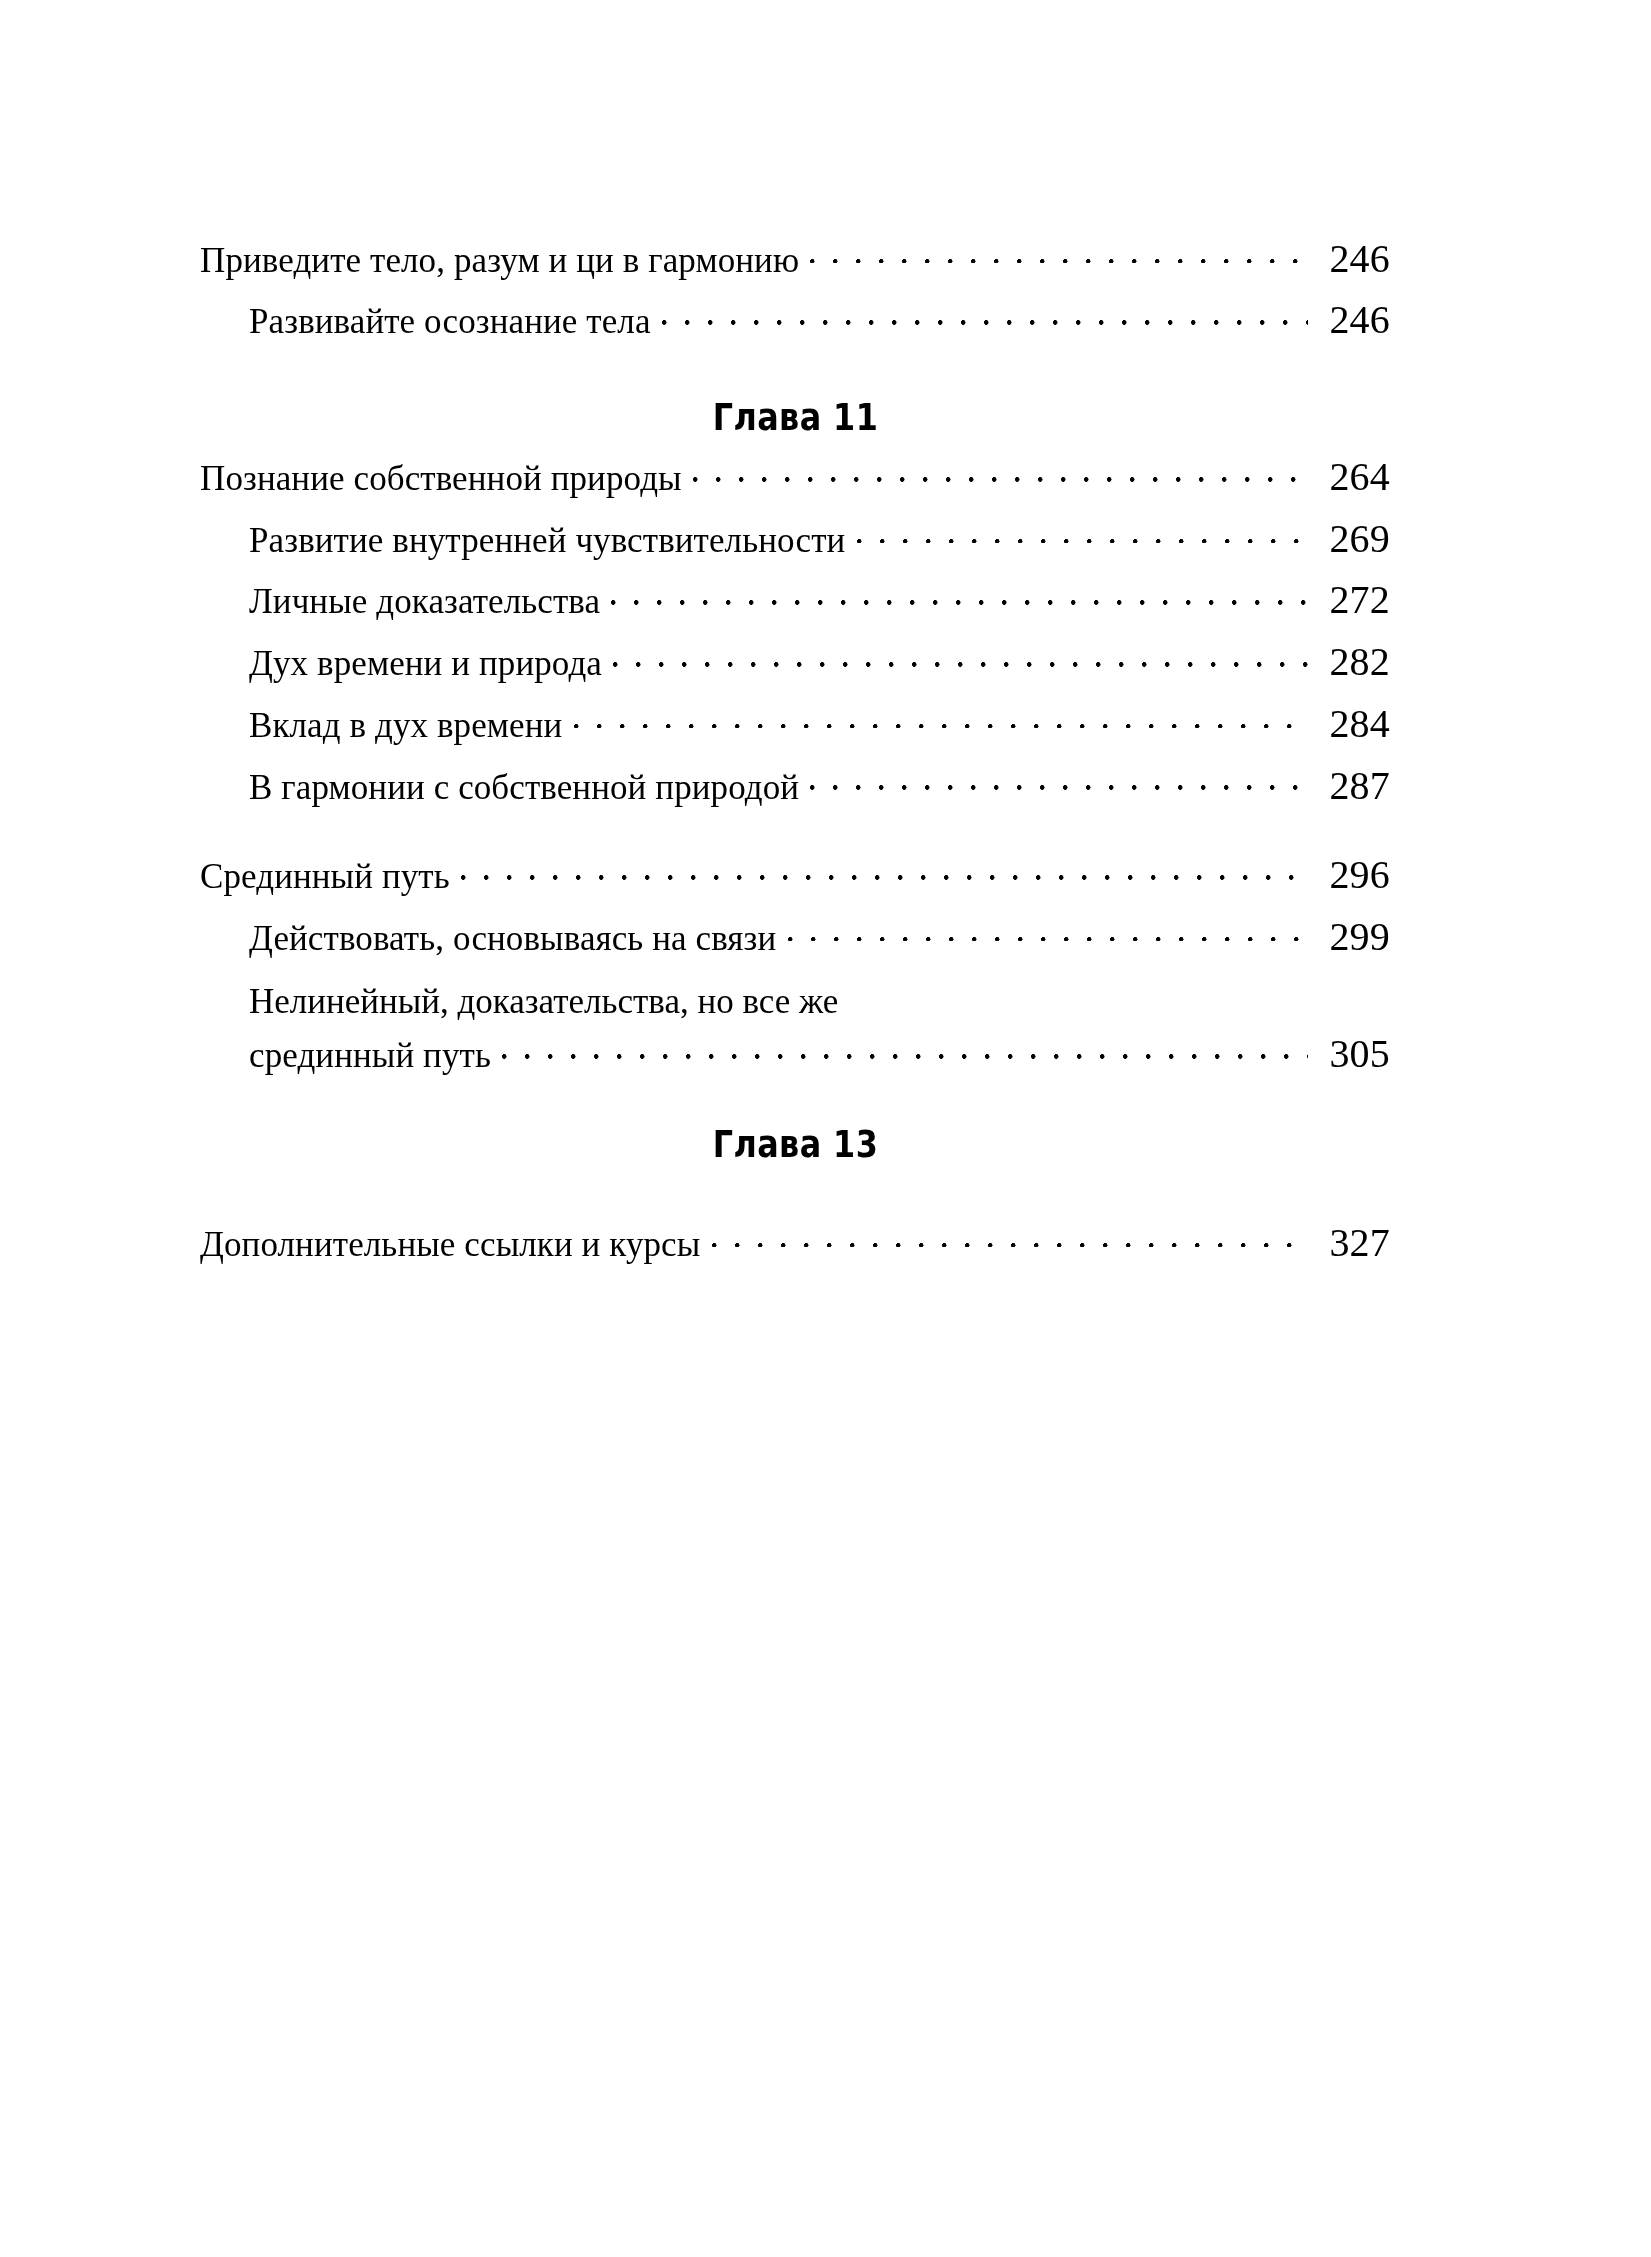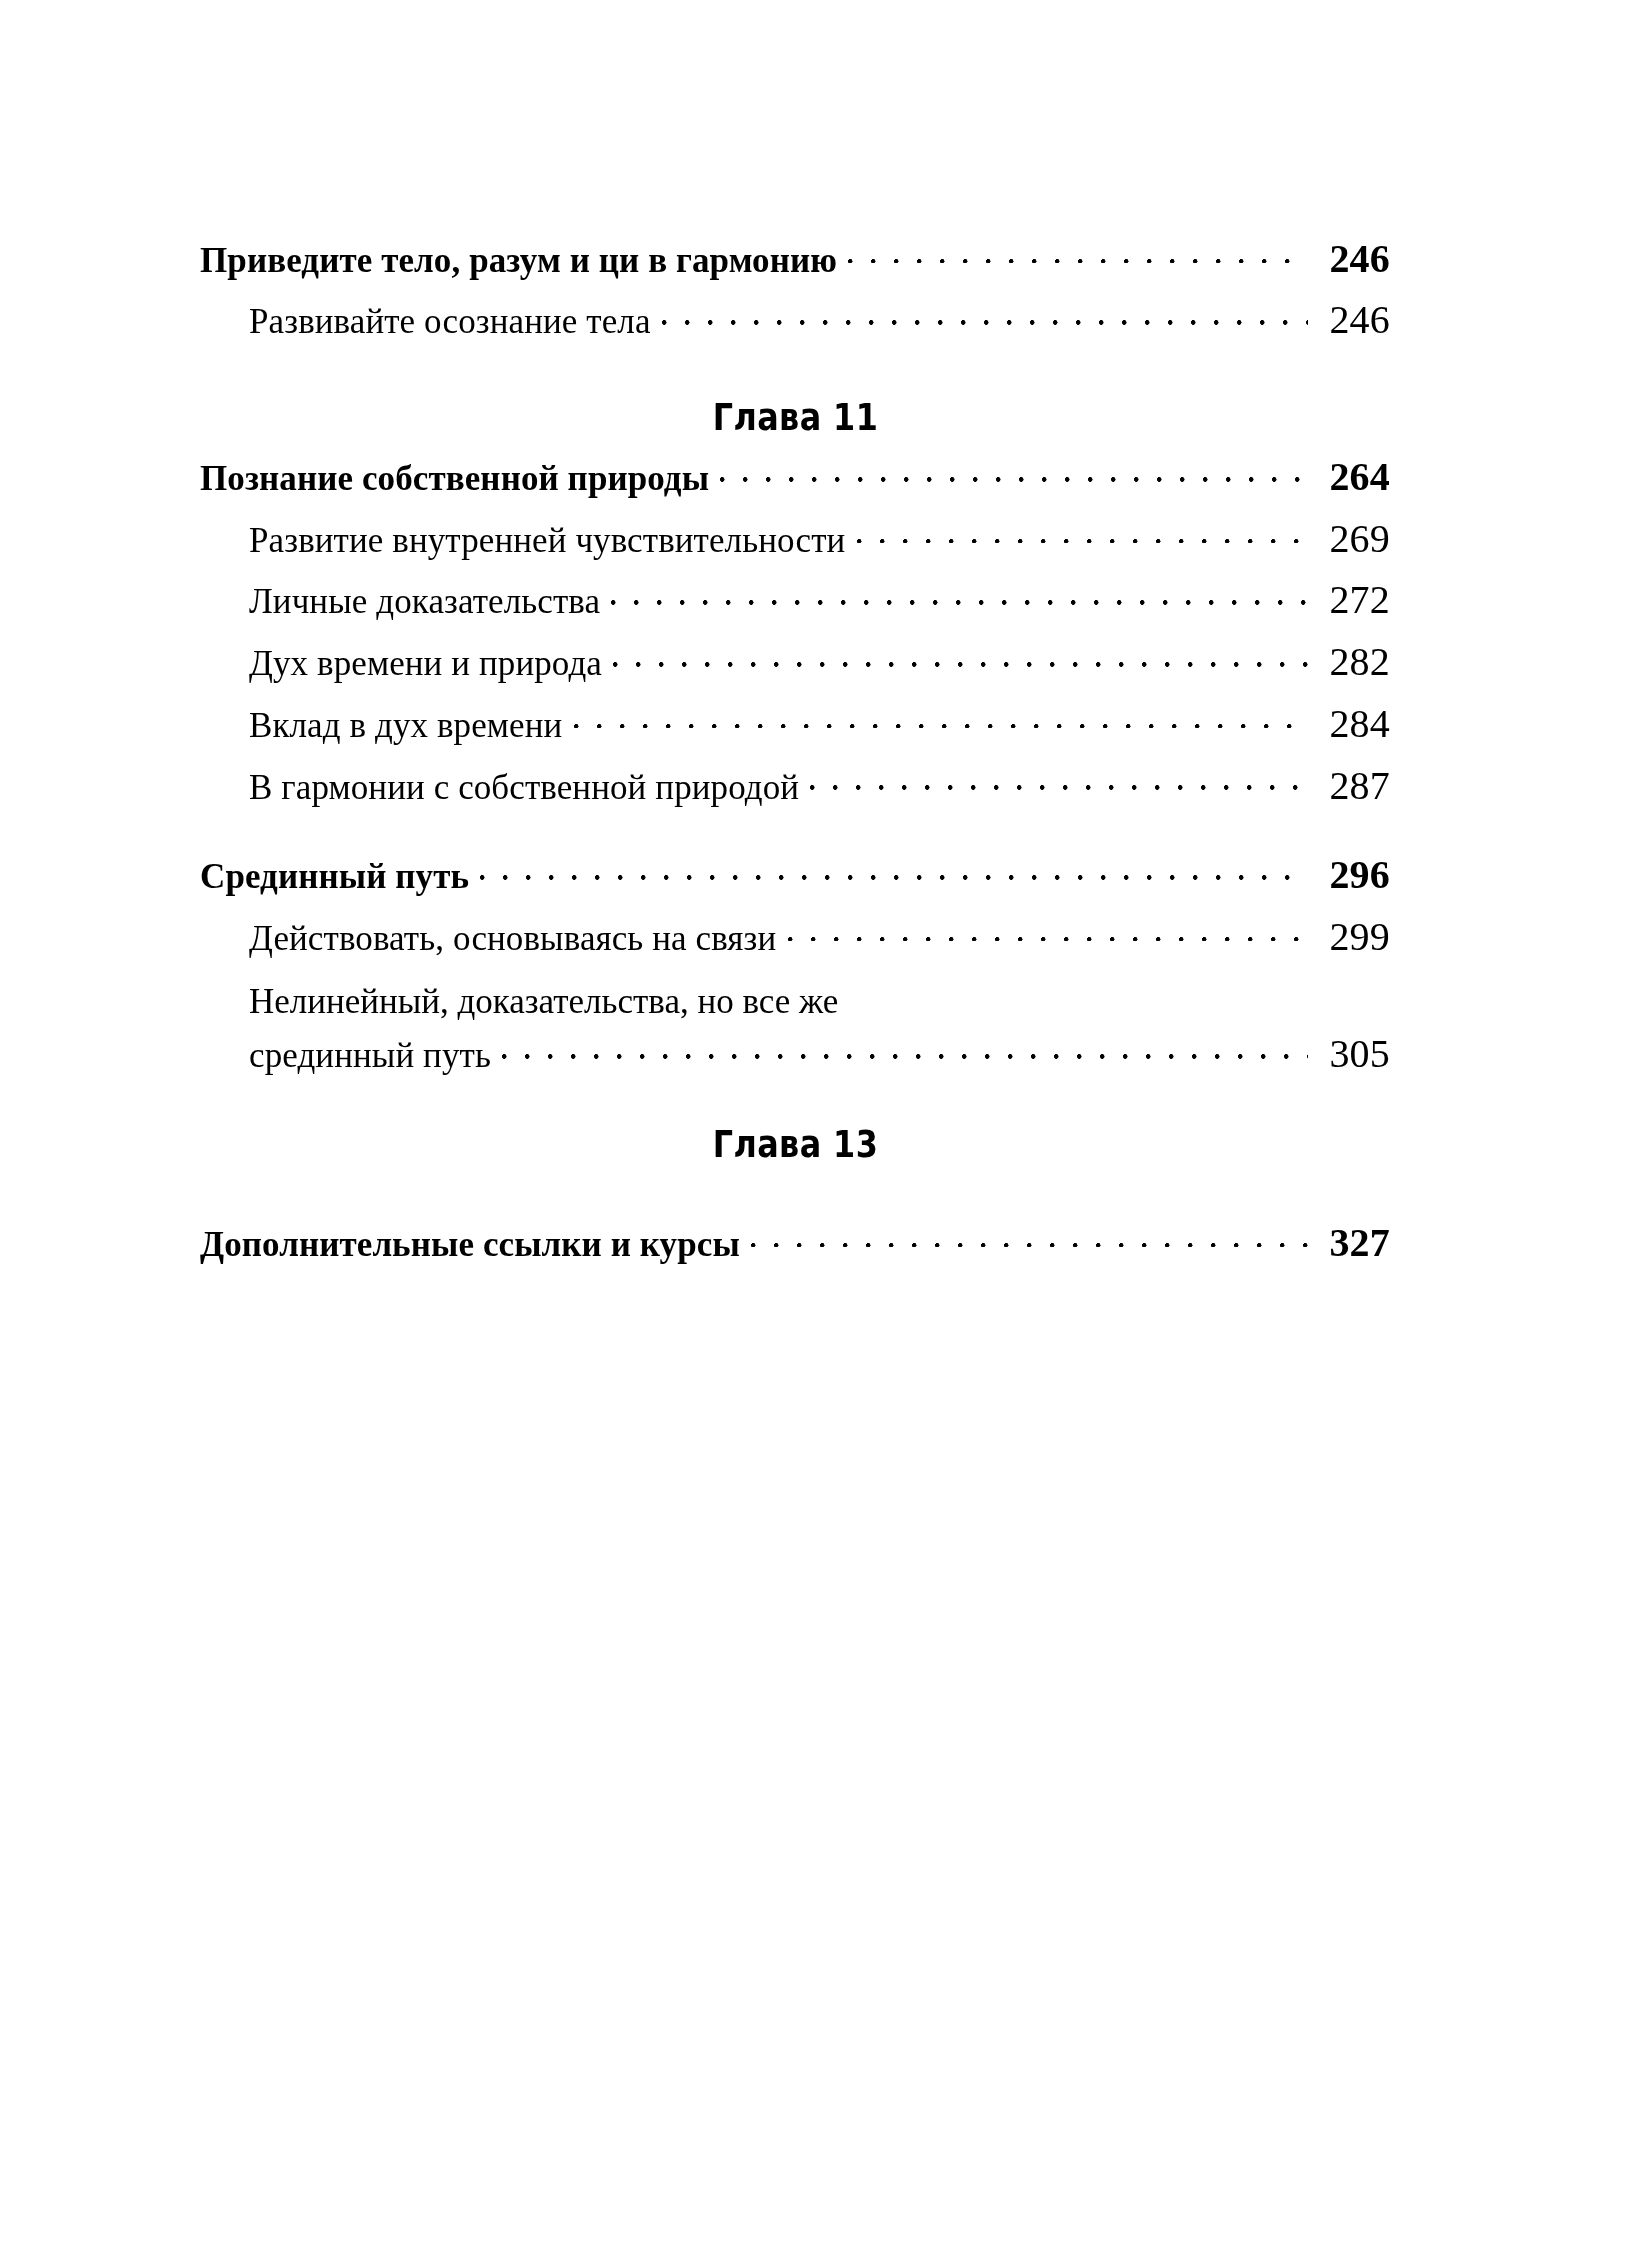--- a/index.html
+++ b/index.html
@@ -64,21 +64,21 @@
   
   .entry {
     display: flex;
     align-items: baseline;
     font-size: 35px;
     line-height: 1.0;
     min-height: 58px;
     padding-top: 3.7px;
   }
 
-  .entry.level-1 { padding-left: 0px; font-weight: bold; }
+  .entry.level-1 { padding-left: 0px; }
   .entry.level-2 { padding-left: 49px; }
 
   .entry-title {
     white-space: nowrap;
     font-size: 35px;
     letter-spacing: 0.1px;
   }
 
   
   .entry.multiline {

